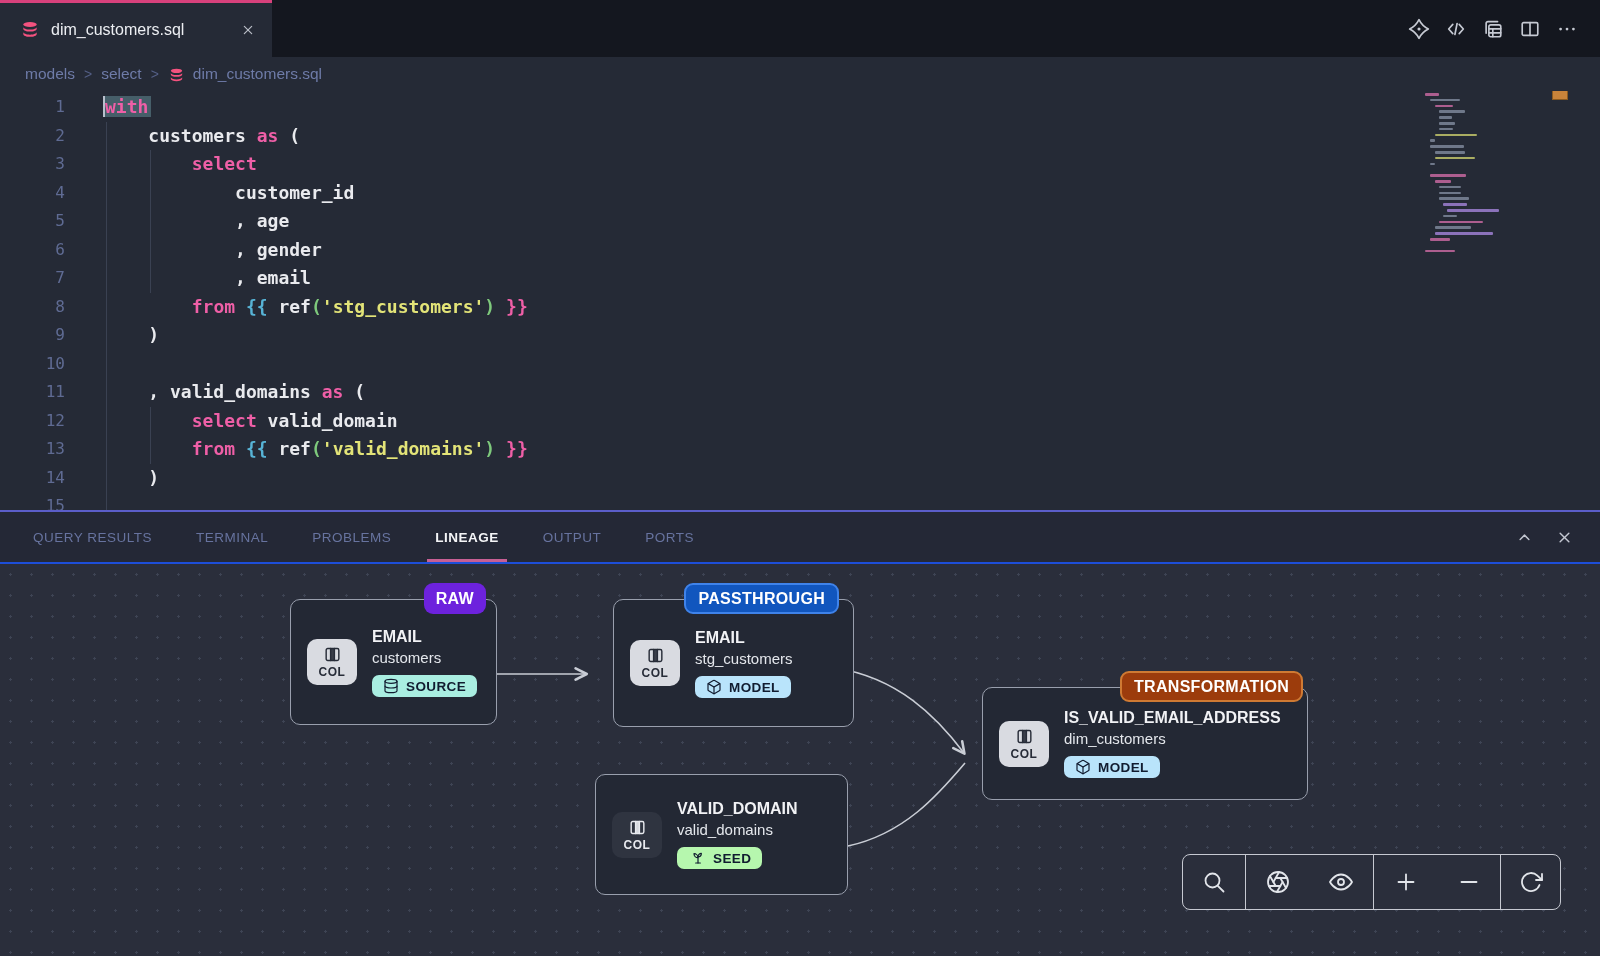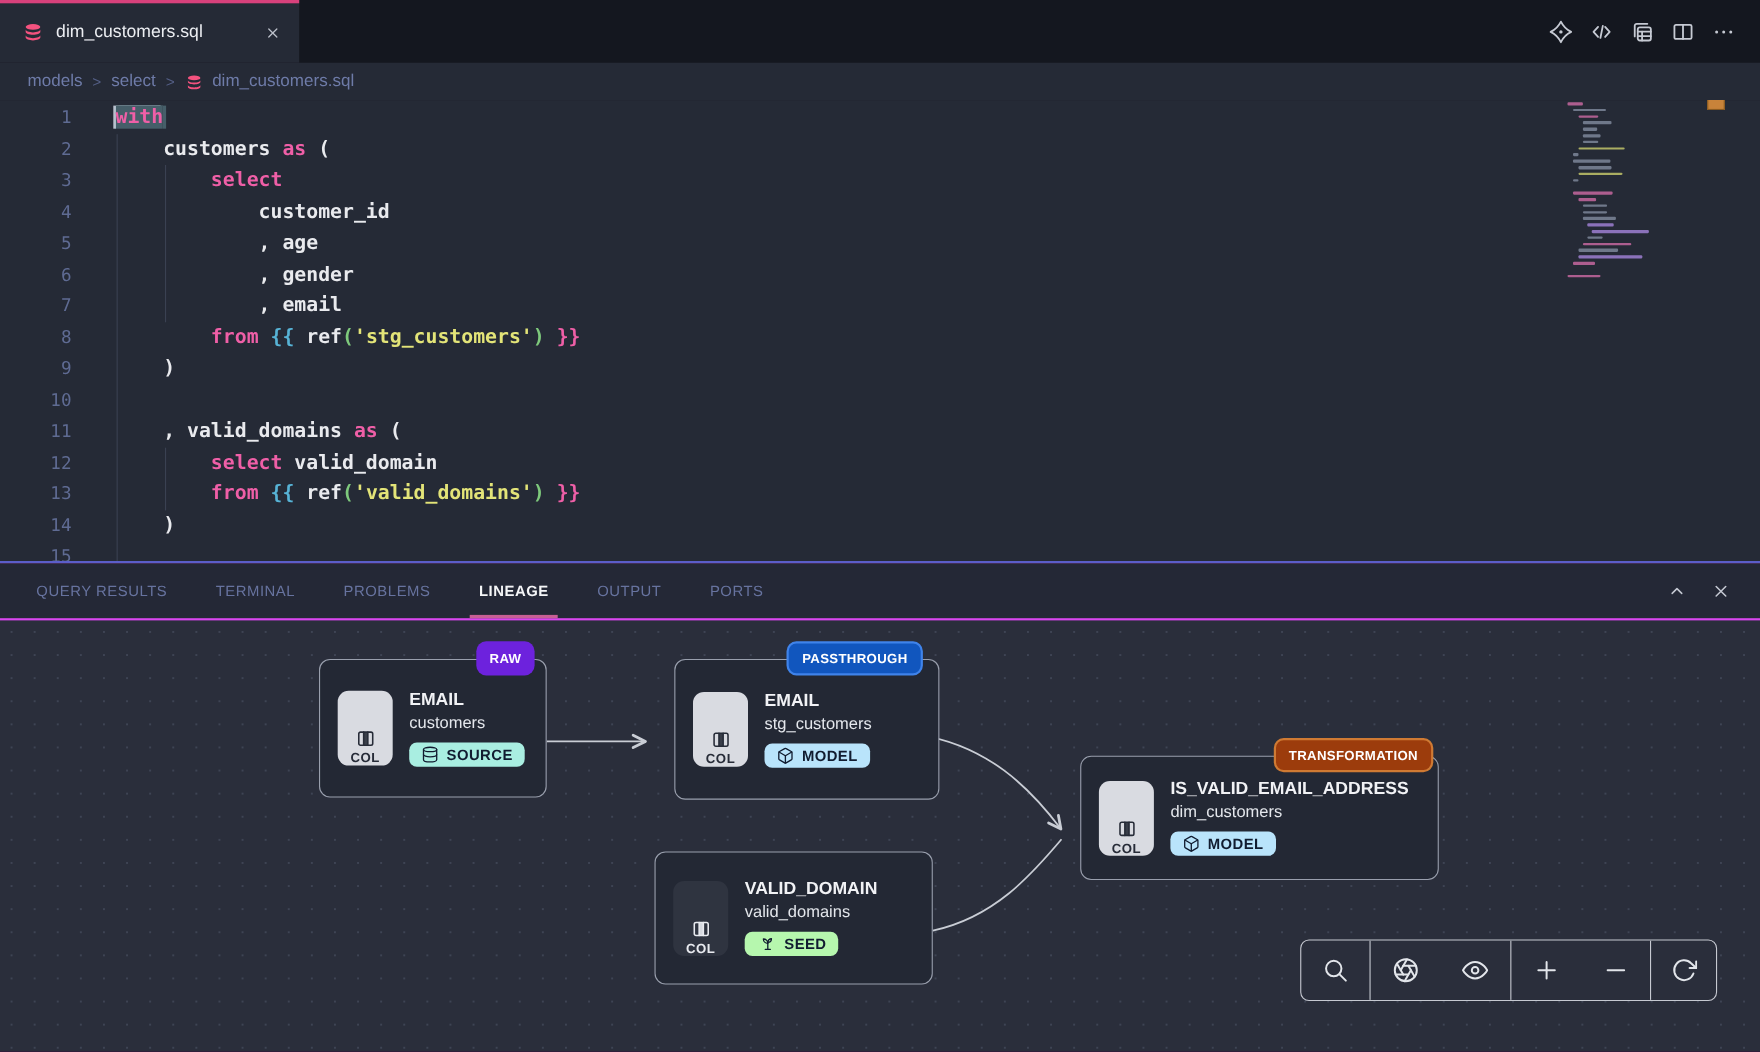--- a/index.html
+++ b/index.html
@@ -39,21 +39,21 @@
   .guide{position:absolute;width:1px;background:#3a4152;}
   .g0{left:106px;top:31px;height:388px;}
   .g1{left:150px;top:59px;height:143px;}
   .g2{left:150px;top:316px;height:57px;}
   
   .minimap{position:absolute;right:55px;top:2px;width:120px;height:170px;}
   .mmbar{position:absolute;height:2.5px;border-radius:1px;}
   .mm-marker{position:absolute;right:32px;top:-3px;width:16px;height:12px;background:#c8833a;border:1px solid #8a5a20;}
 
   
-  .panel{position:absolute;left:0;top:510px;width:1600px;height:446px;background:#d946ef;
+  .panel{position:absolute;left:0;top:510px;width:1600px;height:446px;background:#1d4ed8;
          border-top:2px solid var(--c-panel-focus-border,#5b5ec9);}
   .panel-header{position:relative;height:50px;display:flex;align-items:center;background:#242836;}
   .ptabs{display:flex;align-items:center;height:100%;padding-left:33px;gap:44px;}
   .ptab{position:relative;height:100%;display:flex;align-items:center;font-size:13.5px;letter-spacing:.5px;
         color:#67739f;cursor:pointer;white-space:nowrap;}
   .ptab.active{color:#f4f5f7;font-weight:bold;}
   .ptab.active::after{content:"";position:absolute;left:-8px;right:-8px;bottom:0;height:3px;
         background:var(--c-tab-underline,#c75f94);}
   .pcontrols{position:absolute;right:26px;top:0;height:100%;display:flex;align-items:center;gap:21px;}
   .pcontrols .pbtn{width:19px;height:19px;color:#c3c7d1;background:none;border:none;padding:0;cursor:pointer;}
@@ -62,37 +62,37 @@
   .canvas{position:absolute;left:0;top:52px;width:1600px;height:394px;background:#2a2e3b;
           background-image:radial-gradient(#3e4454 1.1px,transparent 1.3px);background-size:21px 21px;}
   .edges{position:absolute;left:0;top:0;width:1600px;height:394px;}
   .edges path{stroke:#c9cdd5;stroke-width:1.6;fill:none;}
   .lnode{position:absolute;background:#232834;border:1px solid #999fad;border-radius:10px;
          display:flex;align-items:center;gap:15px;padding:0 16px;cursor:pointer;}
   .n0{left:290px;top:35px;width:207px;height:126px;}
   .n1{left:613px;top:35px;width:241px;height:128px;}
   .n2{left:595px;top:210px;width:253px;height:121px;}
   .n3{left:982px;top:123px;width:326px;height:113px;}
-  .colbox{flex:none;width:50px;height:68px;border-radius:10px;display:flex;flex-direction:column;
-          align-items:center;justify-content:flex-end;gap:1px;}
+  .colbox{flex:none;width:50px;height:46px;border-radius:10px;display:flex;flex-direction:column;
+          align-items:center;justify-content:center;gap:1px;}
   .colbox.light{background:#d9dbe1;color:#272c38;}
   .colbox.dark{background:#2f3440;color:#e8eaef;}
   .colbox .cicon{width:19px;height:19px;}
   .colbox .collabel{font-size:12px;font-weight:bold;letter-spacing:.5px;}
   .nmeta{display:flex;flex-direction:column;justify-content:center;}
   .ntitle{font-size:16px;font-weight:bold;color:#f1f2f5;margin-bottom:3px;white-space:nowrap;}
   .nsub{font-size:15px;color:#e4e7ec;margin-bottom:9px;white-space:nowrap;}
   .chip{display:inline-flex;align-items:flex-end;gap:7px;align-self:flex-start;padding:3px 11px;border-radius:7px;
         font-size:13.5px;font-weight:bold;letter-spacing:.4px;color:var(--c-chip-text,#111c30);}
   .chip .chicon{width:16px;height:16px;}
   .chip.source{background:var(--c-chip-source-bg,#a9eee1);}
   .chip.model{background:var(--c-chip-model-bg,#b9e4fb);}
   .chip.seed{background:var(--c-chip-seed-bg,#b6f7ae);padding-left:13px;}
   .badge{position:absolute;top:-17px;height:31px;display:flex;align-items:center;padding:0 12px;
-         border-radius:9px;font-size:12px;font-weight:bold;letter-spacing:.3px;color:#fff;}
+         border-radius:9px;font-size:16px;font-weight:bold;letter-spacing:.3px;color:#fff;}
   .badge.raw{background:var(--c-badge-raw,#6d22dd);}
   .badge.passthrough{background:var(--c-badge-passthrough-bg,#1156be);border:2px solid var(--c-badge-passthrough-border,#3f83ea);}
   .badge.transformation{background:var(--c-badge-transformation-bg,#9c3c0c);border:2px solid var(--c-badge-transformation-border,#cf7a33);}
   .n0 .badge{right:10px;} .n1 .badge{right:14px;} .n3 .badge{right:4px;}
 
   
   .ltoolbar{position:absolute;right:39px;top:290px;height:56px;display:flex;background:#2a2e3b;
             border:1px solid #c6c9d1;border-radius:8px;overflow:hidden;}
   .lgroup{display:flex;align-items:center;justify-content:space-around;height:100%;}
   .lgroup + .lgroup{border-left:1px solid #c6c9d1;}

